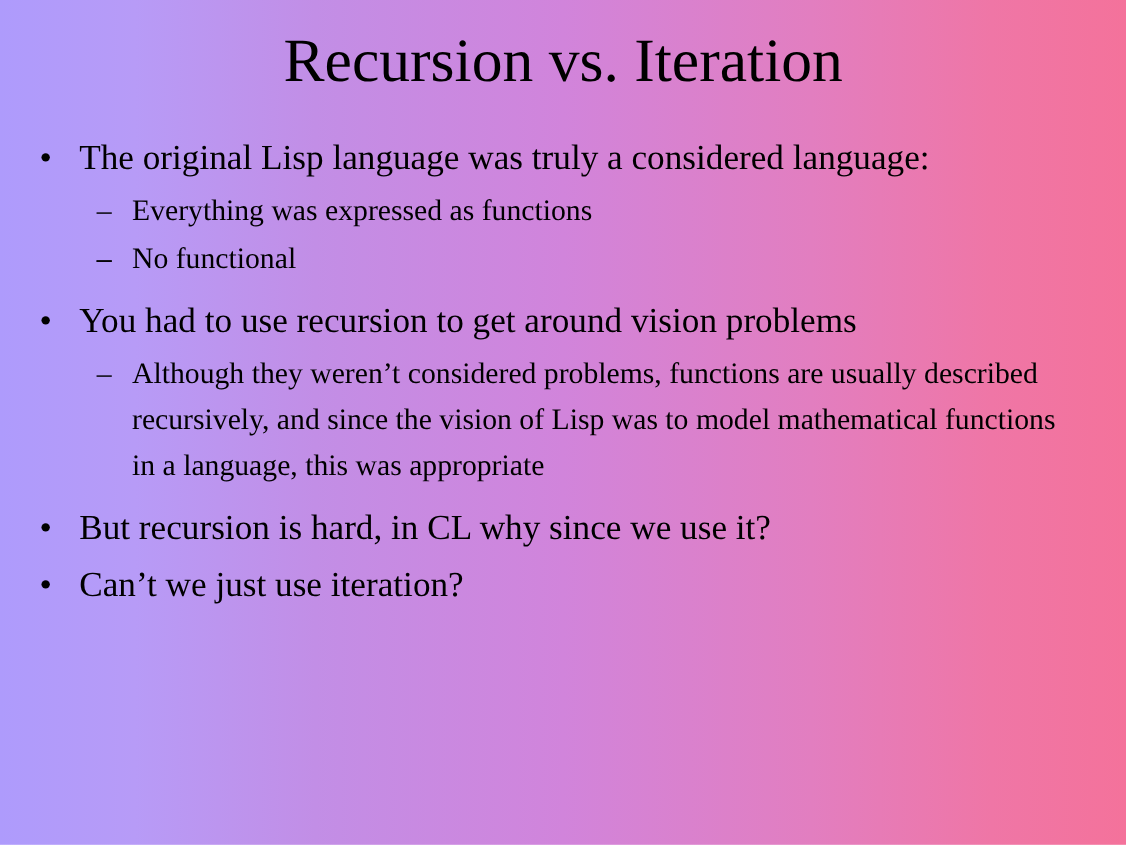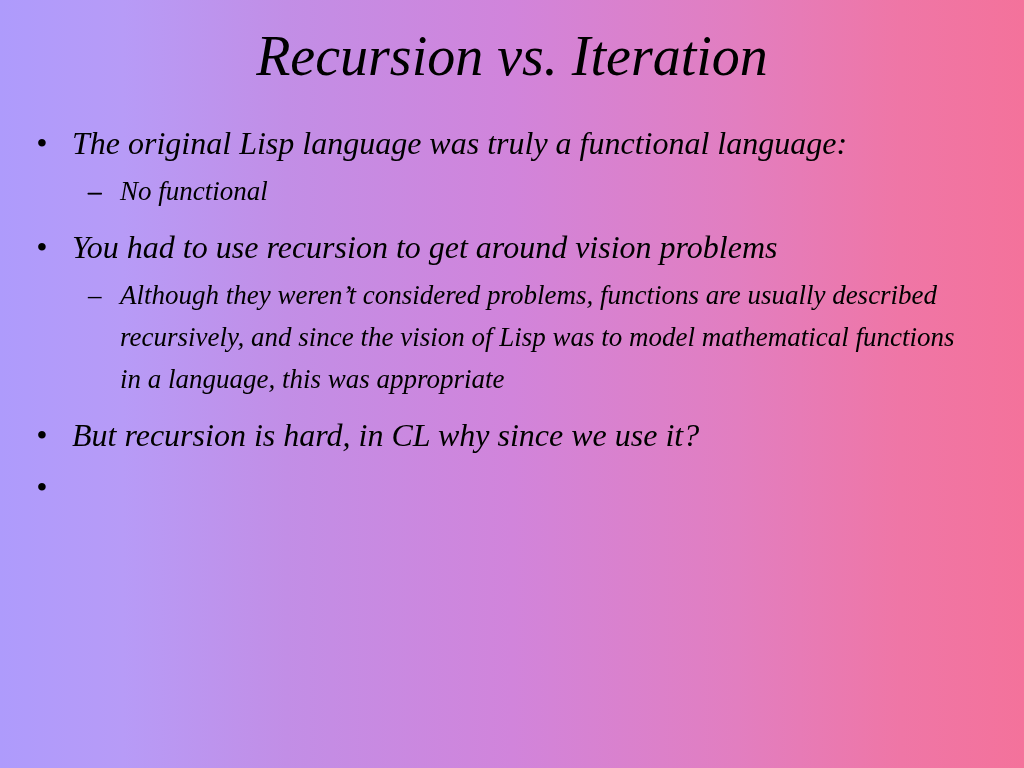--- a/index.html
+++ b/index.html
@@ -19,21 +19,20 @@
         #e27ec0 72%,
         #ef76a6 88%,
         #f4729b 100%);
   }
 
   .slide {
     position: relative;
     width: 1024px;
     height: 768px;
     box-sizing: border-box;
-    font-style: italic;
   }
 
   
   .slide-title {
     position: absolute;
     top: 24px;
     left: 0;
     width: 1024px;
     text-align: center;
     font-size: 56px;
@@ -96,27 +95,28 @@
 <body>
 
 <div class="slide">
 
   <div class="slide-title">Recursion vs. Iteration</div>
 
   <div class="body">
 
     <div class="bullet-l1">
       <span class="marker">•</span>
-      <span class="bullet-text">The original Lisp language was truly a functional language:</span>
+      <span class="bullet-text">The original Lisp language was truly a considered language:</span>
     </div>
 
     <div class="group-l2">
 
       <div class="bullet-l2">
         <span class="marker">–</span>
+        <span class="bullet-text">Everything was expressed as functions</span>
       </div>
 
       <div class="bullet-l2">
         <span class="marker">–</span>
       </div>
 
       <div class="bullet-l2">
         <span class="marker">–</span>
         <span class="bullet-text">No functional</span>
       </div>
@@ -139,16 +139,17 @@
 
     <div class="spacer-sm"></div>
 
     <div class="bullet-l1">
       <span class="marker">•</span>
       <span class="bullet-text">But recursion is hard, in CL why since we use it?</span>
     </div>
 
     <div class="bullet-l1">
       <span class="marker">•</span>
+      <span class="bullet-text">Can’t we just use iteration?</span>
     </div>
 
   </div>
 </div>
 
 </body></html>

